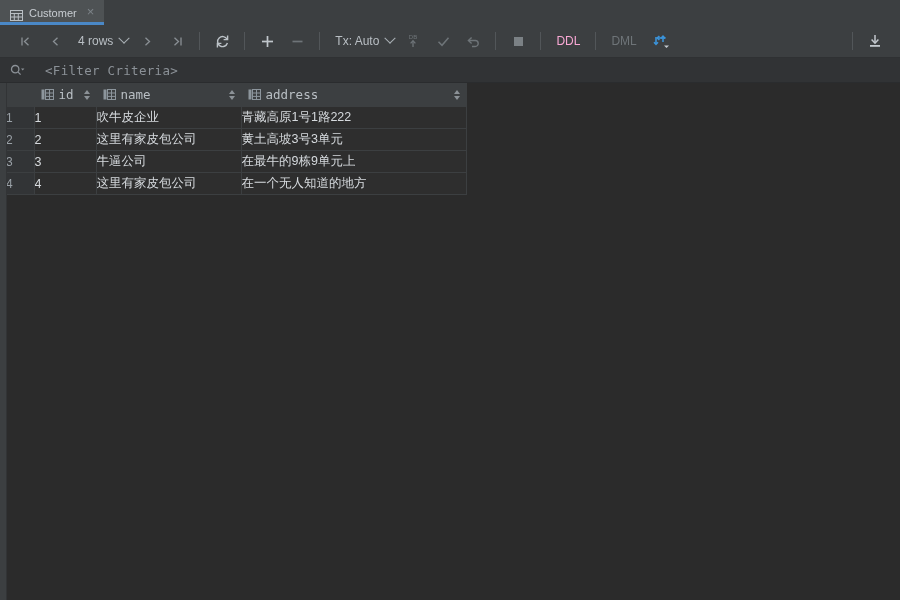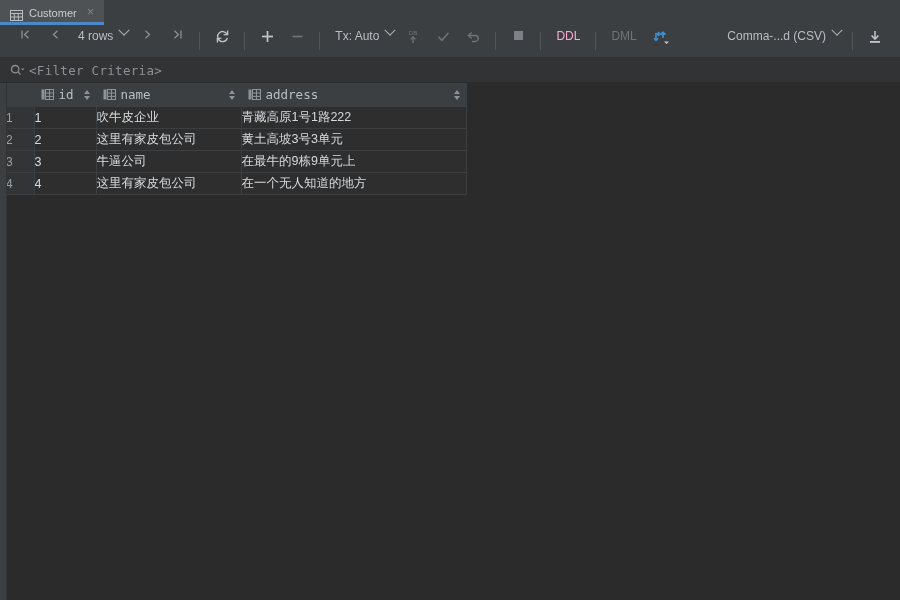--- a/index.html
+++ b/index.html
@@ -72,20 +72,21 @@
     border-bottom: 1px solid #2f3133;
     display: flex;
     align-items: center;
     padding: 0 6px 0 10px;
     flex: 0 0 auto;
     gap: 0;
   }
   .tb-group { display: flex; align-items: center; }
   .tb-btn {
     display: flex;
+    align-items: center;
     justify-content: center;
     height: 24px;
     min-width: 22px;
     padding: 0 4px;
     color: #a9b0b5;
     font-size: 12px;
     cursor: default;
     user-select: none;
   }
   .tb-btn.dim { color: #6a7074; }
@@ -115,21 +116,21 @@
   .spacer { flex: 1 1 auto; }
 
   
   .filterbar {
     height: 24px;
     background: #313335;
     border-bottom: 1px solid #2a2c2e;
     display: flex;
     align-items: center;
     padding-left: 10px;
-    gap: 4px;
+    gap: 20px;
     flex: 0 0 auto;
   }
   .filter-text {
     font-family: "DejaVu Sans Mono", "Liberation Mono", monospace;
     font-size: 12.5px;
     color: #8b9197;
     letter-spacing: 0.3px;
   }
 
   
@@ -342,24 +343,20 @@
         <line x1="12.5" y1="5" x2="4.5" y2="5" stroke="#3b93d9" stroke-width="1.6"></line>
         <polyline points="6.4,3 4.2,5 6.4,7" fill="none" stroke="#3b93d9" stroke-width="1.6"></polyline>
         <line x1="10" y1="9" x2="10" y2="3.5" stroke="#3b93d9" stroke-width="1.6"></line>
         <polyline points="8,5.4 10,3.2 12,5.4" fill="none" stroke="#3b93d9" stroke-width="1.6"></polyline>
         <polygon points="11,12.4 16,12.4 13.5,15" fill="#c3c9ce"></polygon>
       </svg>
     </div>
 
     <div class="spacer"></div>
 
-    <div class="tb-btn">
-      <span class="tb-text">Comma-...d (CSV)</span>
-      <span class="chev"></span>
-    </div>
 
     <div class="tb-sep"></div>
 
     <div class="tb-btn bright" style="margin-right:4px">
       <svg width="16" height="16" viewBox="0 0 16 16">
         <line x1="8" y1="2" x2="8" y2="9.6" stroke="#c3c9ce" stroke-width="1.5"></line>
         <polyline points="4.6,6.6 8,10.2 11.4,6.6" fill="none" stroke="#c3c9ce" stroke-width="1.5"></polyline>
         <rect x="3" y="12" width="10" height="1.8" fill="#c3c9ce"></rect>
       </svg>
     </div>

